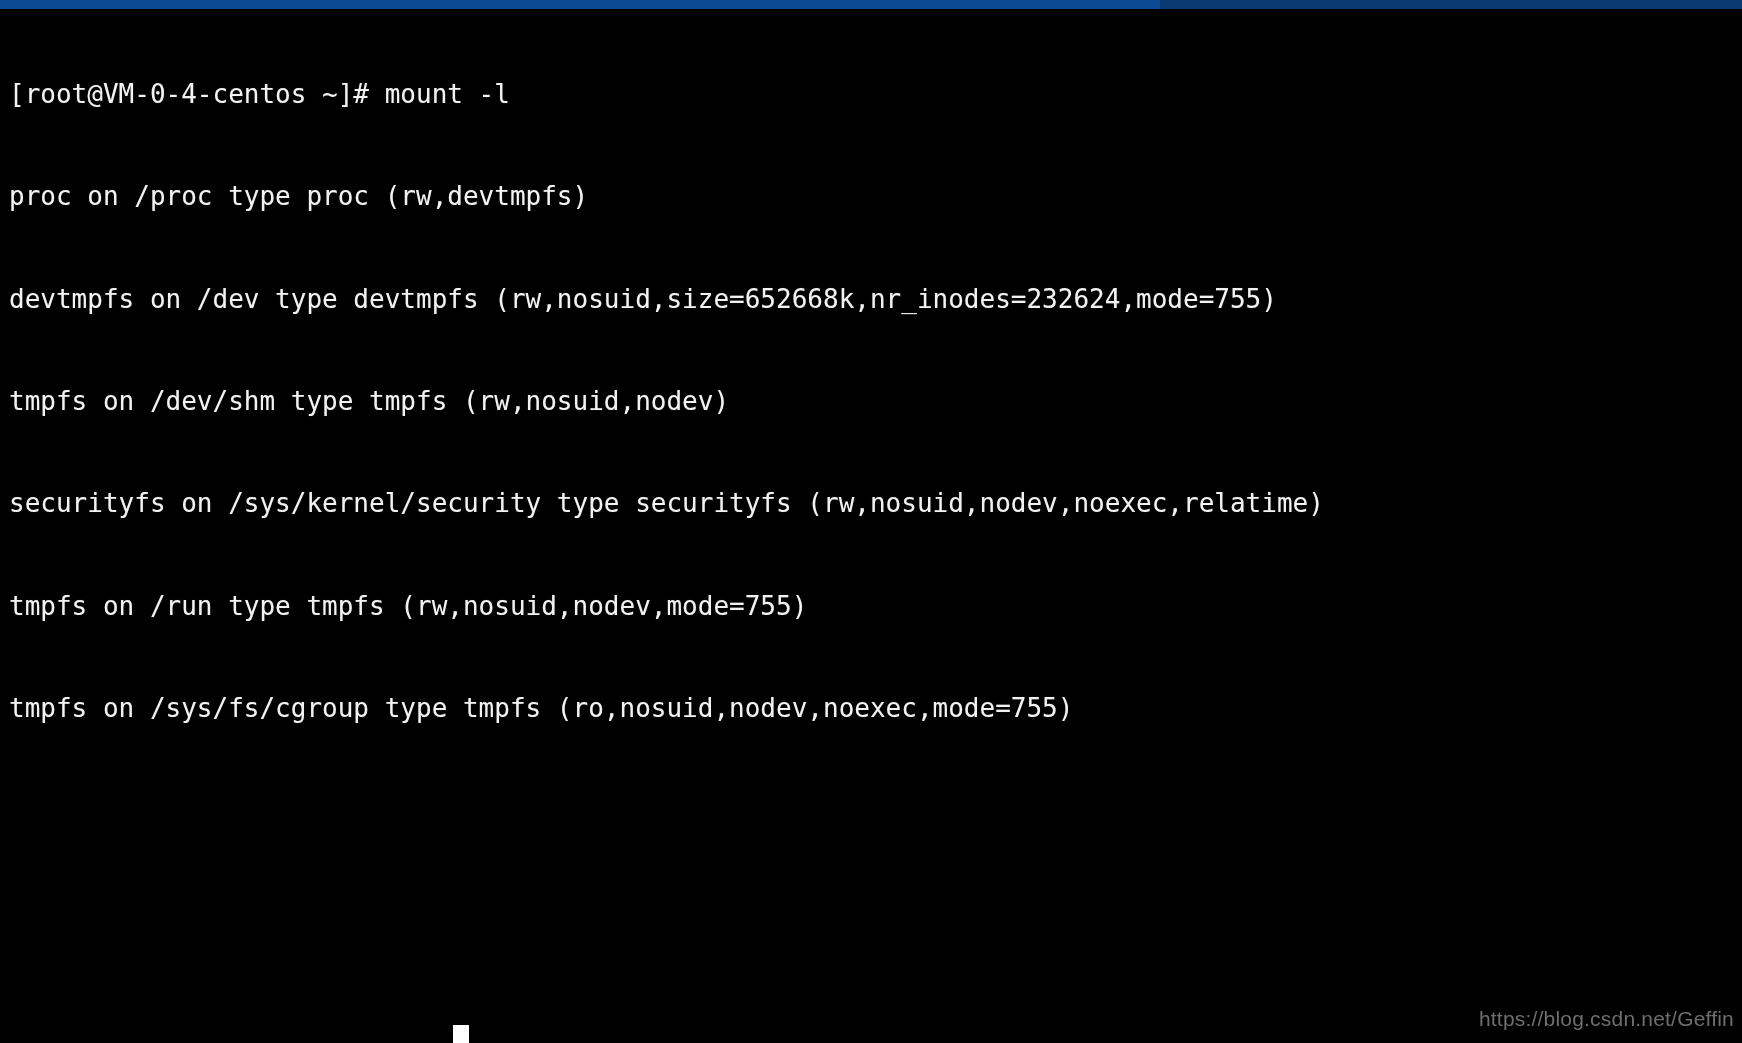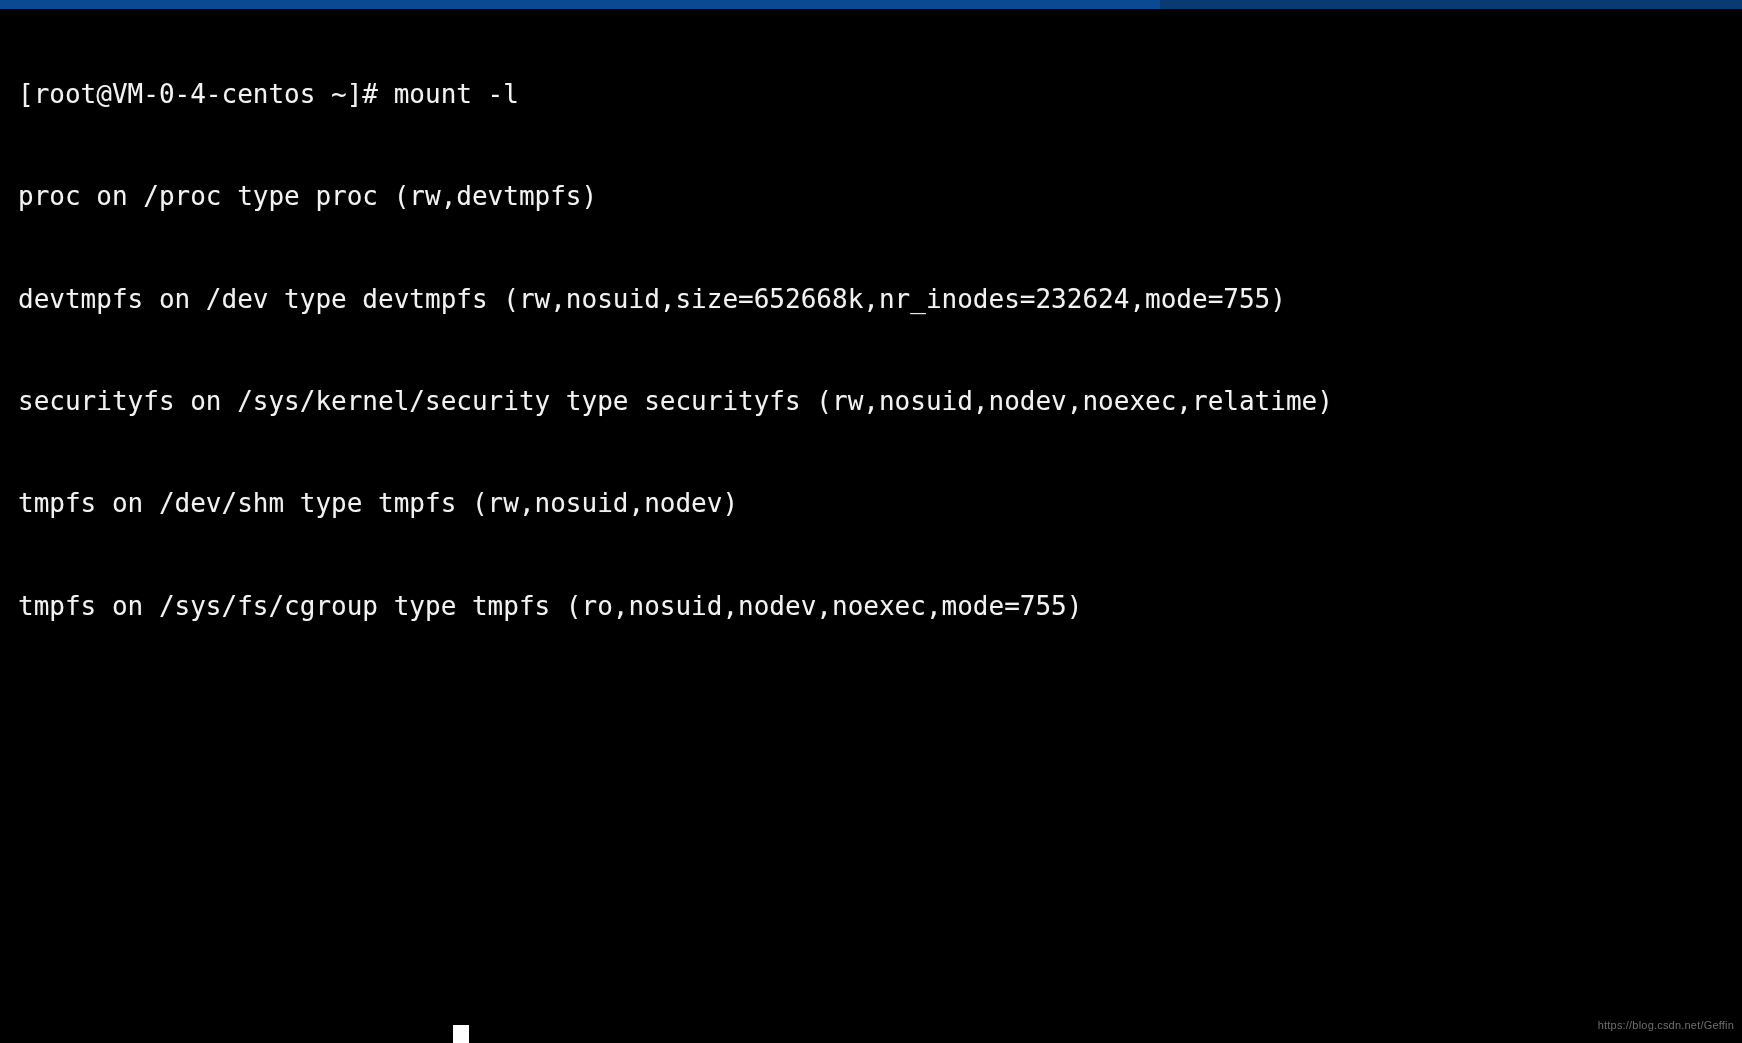--- a/index.html
+++ b/index.html
@@ -38,21 +38,21 @@
   }
 
   
   #terminal {
     position: absolute;
     top: 9px; left: 0;
     width: 1742px;
     height: 1034px;
     background: #000000;
     overflow: hidden;
-    padding-left: 18px;
+    padding-left: 9px;
     box-sizing: border-box;
   }
   #screen {
     margin: 0;
     padding: 0;
     color: #f2f2f2;
     font-family: "DejaVu Sans Mono", monospace;
     font-size: 26px;
     line-height: 34.1px;
     letter-spacing: 0px;
@@ -76,40 +76,41 @@
     background: #ffffff;
   }
 
   
   #watermark {
     position: absolute;
     right: 8px;
     bottom: 12px;
     color: #6e6e6e;
     font-family: "Liberation Sans", sans-serif;
-    font-size: 11px;
+    font-size: 21px;
     letter-spacing: 0.2px;
     user-select: none;
   }
 </style>
 </head>
 <body>
 
 <div id="titlebar">
   <div class="seg-left"></div>
   <div class="seg-right"></div>
 </div>
 
 <div id="terminal">
   <div id="screen">
     <span class="line">[root@VM-0-4-centos ~]# mount -l</span>
     <span class="line">proc on /proc type proc (rw,devtmpfs)</span>
     <span class="line">devtmpfs on /dev type devtmpfs (rw,nosuid,size=652668k,nr_inodes=232624,mode=755)</span>
+    <span class="line">tmpfs on /dev/shm type tmpfs (rw,nosuid,nodev)</span>
     <span class="line">securityfs on /sys/kernel/security type securityfs (rw,nosuid,nodev,noexec,relatime)</span>
-    <span class="line">tmpfs on /dev/shm type tmpfs (rw,nosuid,nodev)</span>
+    <span class="line">tmpfs on /run type tmpfs (rw,nosuid,nodev,mode=755)</span>
     <span class="line">tmpfs on /sys/fs/cgroup type tmpfs (ro,nosuid,nodev,noexec,mode=755)</span>
     
     
     
     
     
     
     
     
     

